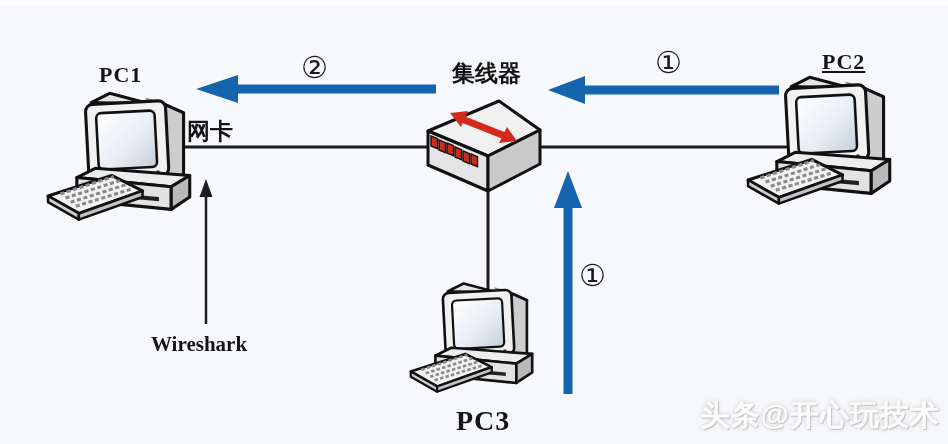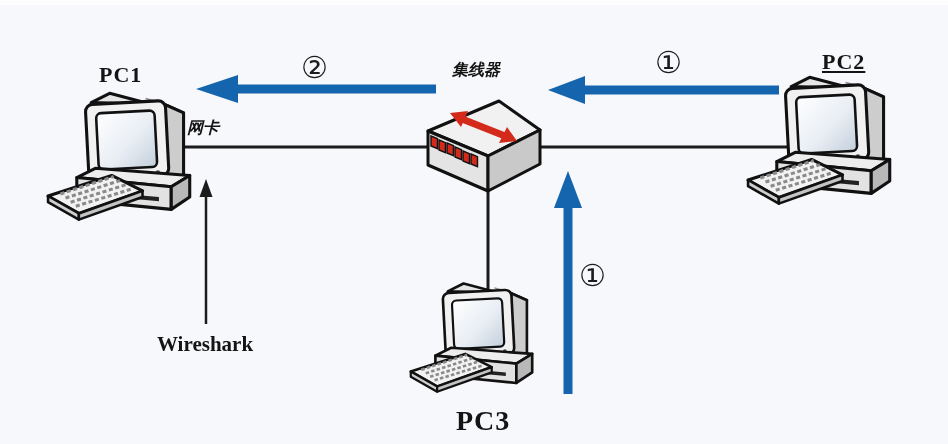--- a/index.html
+++ b/index.html
@@ -13,21 +13,21 @@
   .stage::before{
     content:"";position:absolute;left:0;top:0;width:948px;height:5px;
     background:#fdfdfe;z-index:3;
   }
   svg.overlay{position:absolute;left:0;top:0;z-index:1;}
   .label{
     position:absolute;z-index:2;color:#141414;font-weight:bold;
     white-space:nowrap;line-height:1;
   }
   .pc-name{font-family:"Liberation Serif", serif;font-size:22px;letter-spacing:1px;}
-  .cjk{font-family:"Liberation Sans", sans-serif;font-size:16px;font-style:italic;}
+  .cjk{font-family:"Liberation Sans", sans-serif;font-size:23px;}
   .wireshark{font-family:"Liberation Serif", serif;font-size:21px;}
   .circled{
     font-family:"DejaVu Sans", sans-serif;font-weight:normal;
     font-size:30px;color:#1c1c1c;
   }
   .watermark{
     position:absolute;right:8px;bottom:8px;z-index:2;
     font-size:29px;font-weight:bold;letter-spacing:1px;
     color:rgba(255,255,255,0.94);
     text-shadow:1px 1px 0 #c6c6c6, -1px -1px 0 #ececec, 0 0 4px rgba(150,150,150,.55);
@@ -127,19 +127,20 @@
       <line x1="568" y1="204" x2="568" y2="394" stroke="#1464ae" stroke-width="9"></line>
       <polygon points="568,171 554,208 582,208" fill="#1464ae"></polygon>
     </g>
   </svg>
 
   <div class="label pc-name" style="left:99px;top:64px;">PC1</div>
   <div class="label pc-name" style="left:822px;top:51px;text-decoration:underline;">PC2</div>
   <div class="label pc-name" style="left:456px;top:407px;font-size:28px;">PC3</div>
   <div class="label cjk" style="left:452px;top:62px;">集线器</div>
   <div class="label cjk" style="left:187px;top:120px;text-align:right;">网卡</div>
-  <div class="label wireshark" style="left:157px;top:334px;">Wireshark</div>
+  <div class="label wireshark" style="left:151px;top:334px;">Wireshark</div>
 
   <div class="label circled" style="left:301px;top:53px;">②</div>
   <div class="label circled" style="left:655px;top:48px;">①</div>
   <div class="label circled" style="left:579px;top:261px;">①</div>
 
+  <div class="watermark">头条@开心玩技术</div>
 </div>
 
 </body></html>

